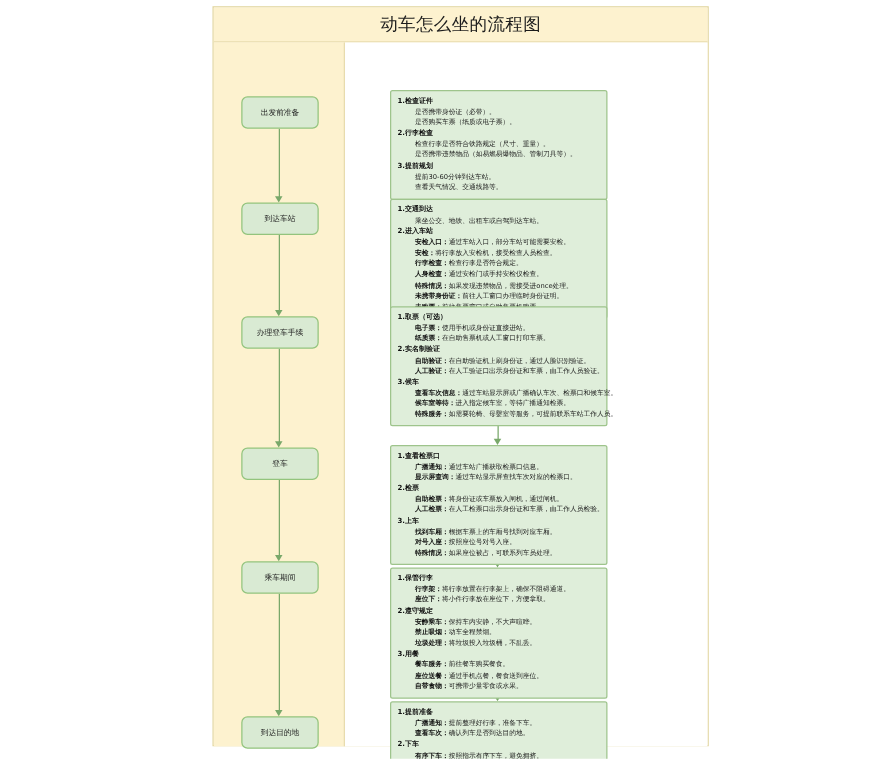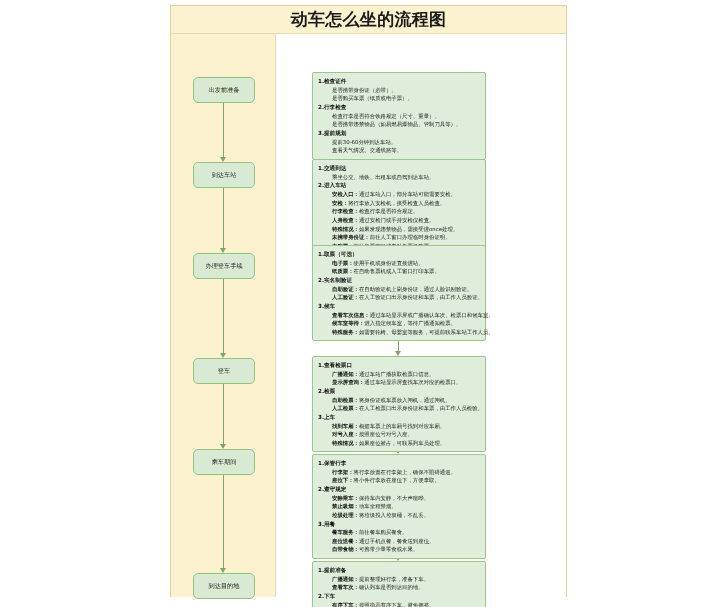--- a/index.html
+++ b/index.html
@@ -28,22 +28,22 @@
   
   .title-bar {
     height: 28px;
     background: #fdf2cf;
     border-bottom: 1px solid #e8dcae;
     display: flex;
     align-items: center;
     justify-content: center;
   }
   .title-text {
-    font-size: 17px;
-    font-weight: bold;
+    font-size: 14px;
+    font-weight: normal;
     color: #1b1b1b;
     letter-spacing: .3px;
   }
 
   
   .body-row {
     display: flex;
     height: 563px;
   }
   .col-stages {

